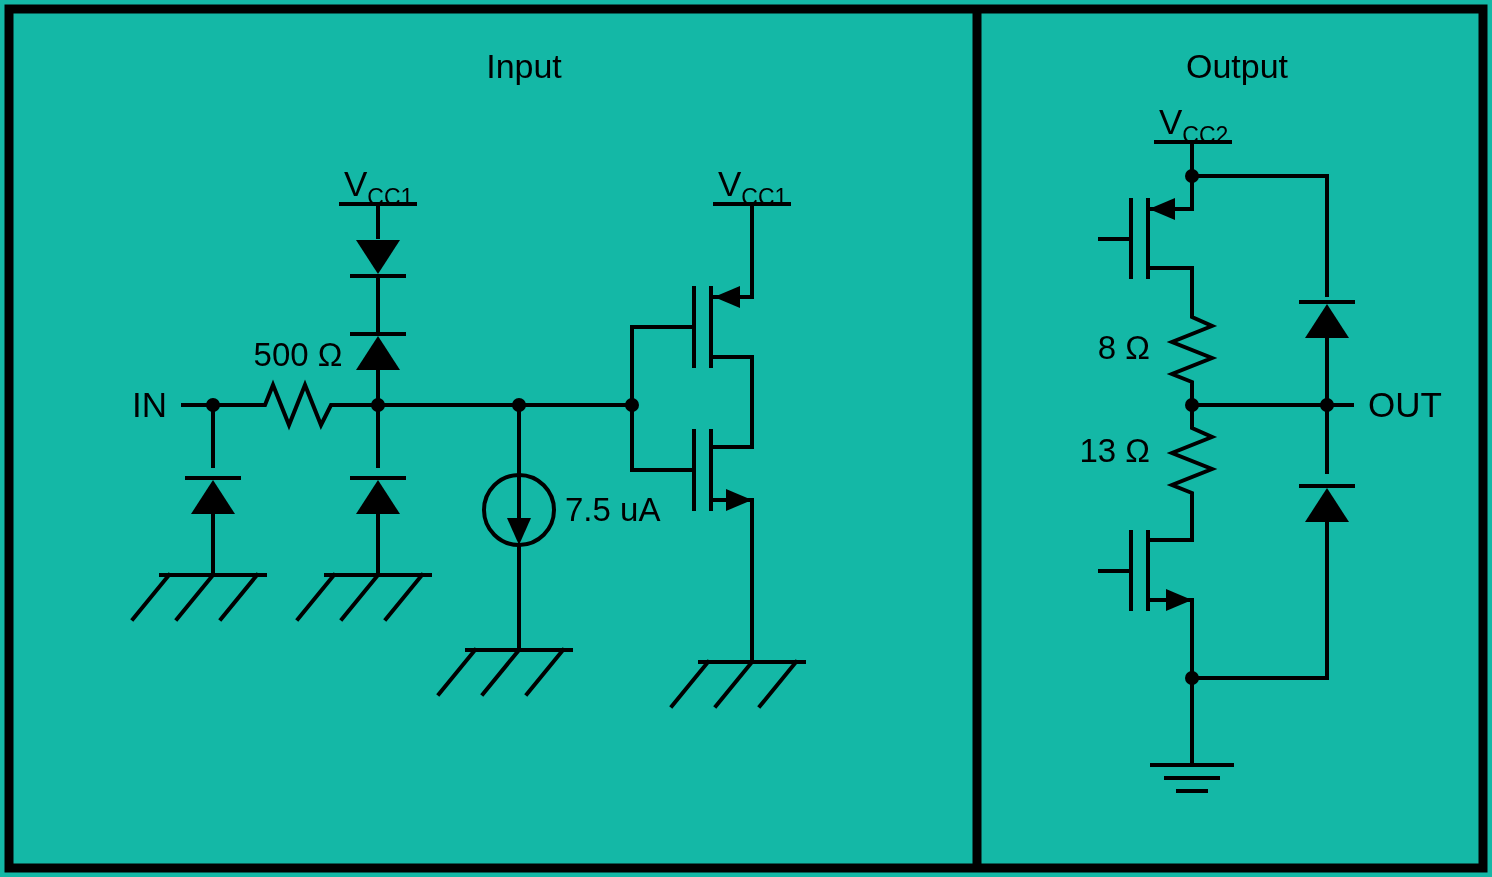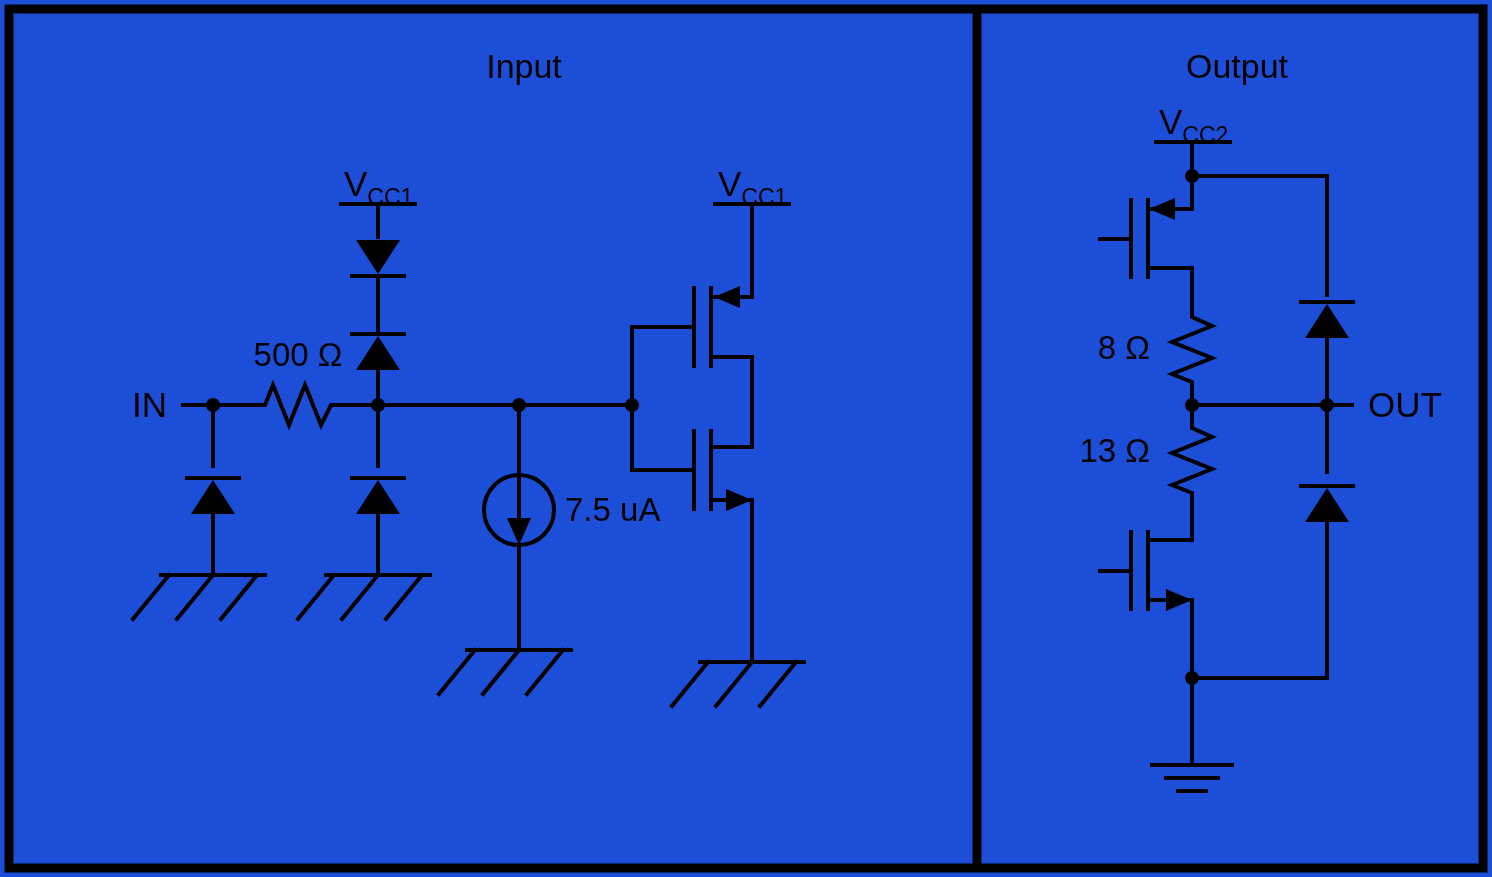--- a/index.html
+++ b/index.html
@@ -8,21 +8,21 @@
     padding: 0;
     background: #ffffff;
   }
   body {
     font-family: "Liberation Sans", sans-serif;
   }
   #root {
     position: relative;
     width: 1492px;
     height: 877px;
-    background: #1d4ed8;
+    background: #14b8a6;
     overflow: hidden;
   }
   #schematic {
     position: absolute;
     left: 0;
     top: 0;
     width: 1492px;
     height: 877px;
     display: block;
   }

